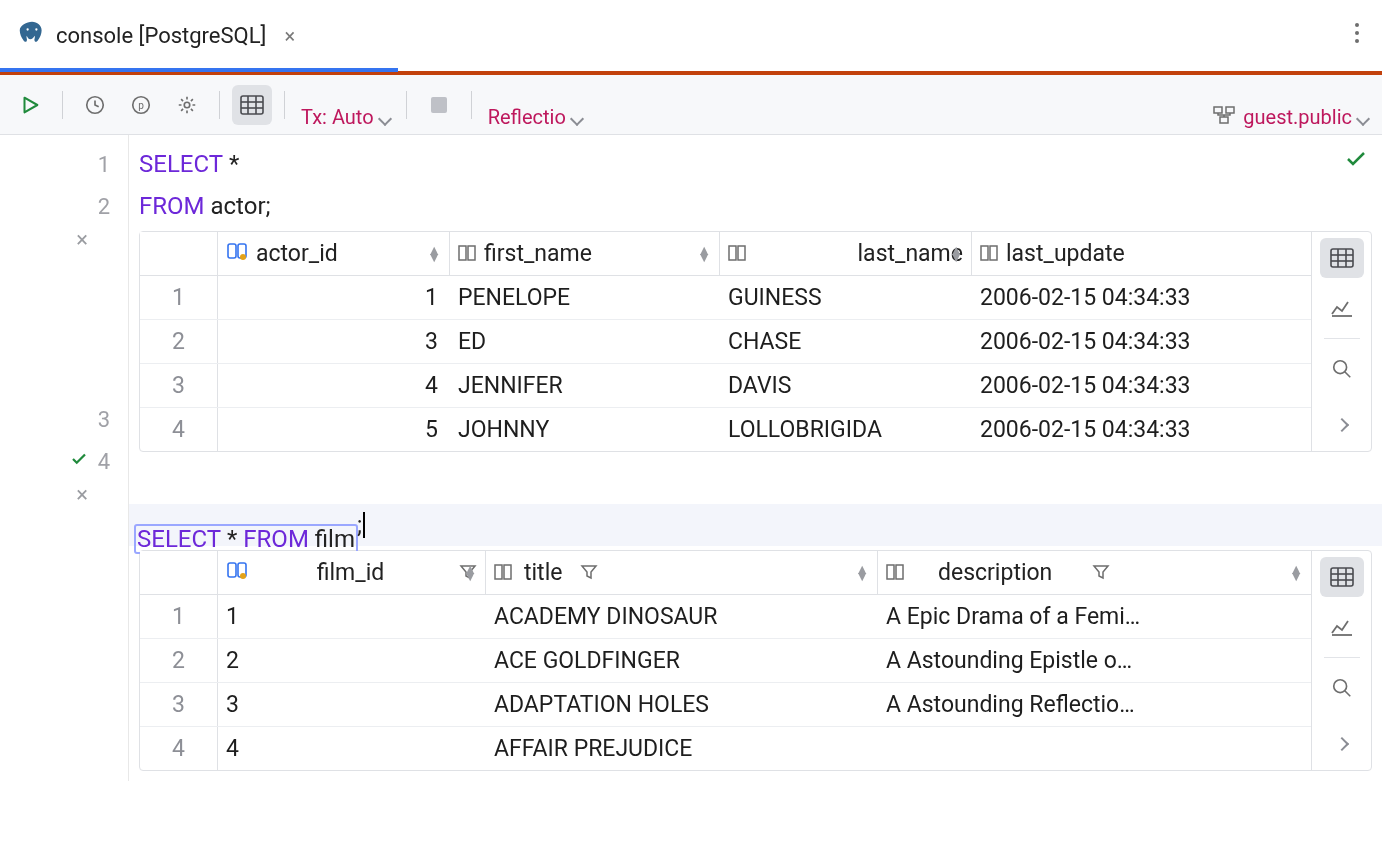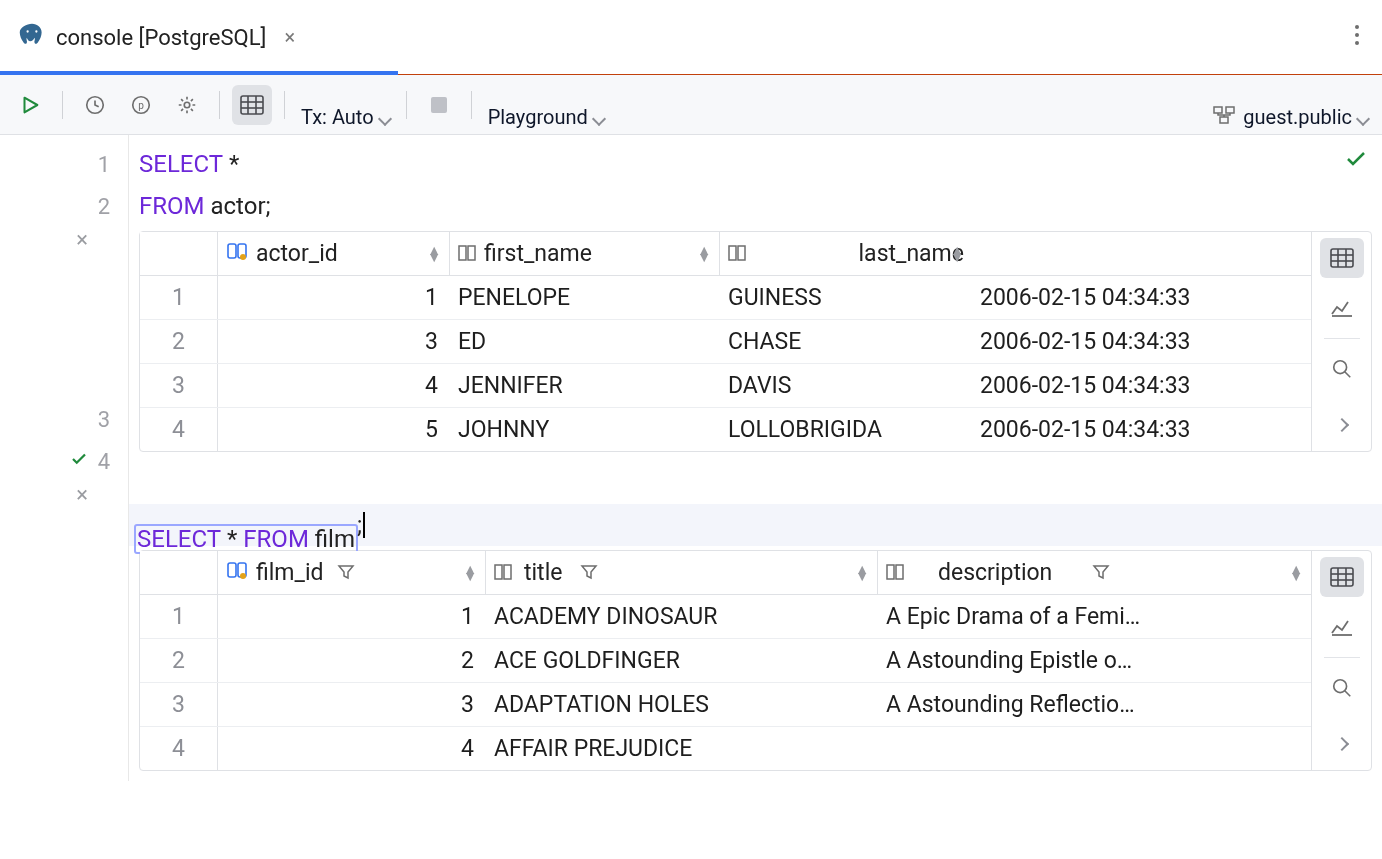--- a/index.html
+++ b/index.html
@@ -1,32 +1,32 @@
 <!DOCTYPE html>
 <html><head>
   <meta charset="utf-8">
   <style>
     * { margin:0; padding:0; box-sizing:border-box; font-family:-apple-system,BlinkMacSystemFont,"Segoe UI",Roboto,sans-serif; }
     body { background:#fff; color:#1e1e1e; font-size:20px; }
     .mono { font-family:"JetBrains Mono","Fira Code",Menlo,Consolas,monospace; }
-    .tab-bar { display:flex; align-items:center; height:75px; border-bottom:1px solid #c2410c; position:relative; }
+    .tab-bar { display:flex; align-items:center; height:75px; border-bottom:4px solid #c2410c; position:relative; }
     .tab { display:flex; align-items:center; gap:10px; padding:0 18px; height:100%; position:relative; }
     .tab.active::after { content:""; position:absolute; left:0; bottom:-1px; width:398px; height:4px; background:#3574f0; }
     .elephant { width:28px; height:28px; }
     .tab-title { font-size:22px; color:#222; }
     .tab-close { color:#7a7a7a; font-size:20px; padding:0 8px; cursor:pointer; }
     .tab-spacer { flex:1; }
     .tab-kebab { padding:0 22px; color:#6e6e6e; cursor:pointer; }
     .toolbar { display:flex; align-items:center; height:60px; border-bottom:1px solid #dfe1e5; background:#f7f8fa; padding:0 10px; gap:6px; font-size:20px; }
     .tb-btn { display:flex; align-items:center; justify-content:center; height:40px; min-width:40px; padding:0 6px; border-radius:6px; color:#6e6e6e; cursor:pointer; }
     .tb-btn.green svg path { stroke:#208a3c; }
     .tb-btn.active { background:#e0e2e6; }
     .tb-sep { width:1px; height:28px; background:#d0d2d6; margin:0 6px; }
     .tb-chev { margin-left:6px; color:#8b8d94; }
-    .tb-label { color:#0f172a; padding:0 4px; display:flex; align-items:center;margin-top:24px; }
+    .tb-label { color:#be185d; padding:0 4px; display:flex; align-items:center;margin-top:24px; }
     .tb-spacer { flex:1; }
     .editor { display:flex; position:relative; }
     .gutter { width:128px; text-align:right; color:#a0a1a7; padding-top:8px; }
     .gutter .row { height:42px; display:flex; align-items:center; justify-content:flex-end; padding-right:18px; gap:10px; font-size:22px; }
     .code-area { flex:1; border-left:1px solid #e8e8e8; padding-top:8px; position:relative; }
     .code-line { height:42px; display:flex; align-items:center; font-size:24px; padding-left:10px; }
     .code-line.active { background:#f3f5fb; }
     .kw { color:#6d28d9; }
     .id { color:#222; }
     .highlight { display:inline-block; padding:0 2px; outline:2px solid #9aa7ff; outline-offset:-1px; border-radius:2px;margin-top:28px; }
@@ -48,21 +48,21 @@
     .st-btn.active { background:#e0e2e6; }
     .st-sep { width:36px; height:1px; background:#e2e4e8; }
     .chevron-small{display:inline-block;width:10px;height:10px;border-right:2px solid #8b8d94;border-bottom:2px solid #8b8d94;transform:rotate(45deg);margin-top:-4px;}
     .chevron-right{display:inline-block;width:10px;height:10px;border-right:2px solid #8b8d94;border-bottom:2px solid #8b8d94;transform:rotate(-45deg);}
     .check-ok { position:absolute; right:14px; top:12px; color:#208a3c; font-size:22px; }
     .check-ok2 { color:#208a3c; font-size:20px; }
     .stop-square { width:16px; height:16px; background:#bfc1c7; border-radius:2px; }
     .filter-icon{display:inline-block;}
     
     .g1-c0{width:78px;} .g1-c1{width:232px;} .g1-c2{width:270px;} .g1-c3{width:252px;justify-content:space-between;} .g1-c4{flex:1;min-width:0;}
-    .g2-c0{width:78px;} .g2-c1{width:268px;} .g2-c2{width:392px;gap:12px;} .g2-c3{flex:1;min-width:0;gap:34px;}
+    .g2-c0{width:78px;} .g2-c1{width:268px;justify-content:space-between;} .g2-c2{width:392px;gap:12px;} .g2-c3{flex:1;min-width:0;gap:34px;}
   </style>
 </head>
 <body>
 
 <div class="tab-bar">
   <div class="tab active">
     <span>
       <svg class="elephant" viewBox="0 0 32 32">
           <path fill="#336791" d="M16 3c6 0 11 4 11 10 0 4-2 8-4 11-1 2-3 3-4 1-1-2 1-4 0-6-1 2-3 4-5 4s-3-2-4-4c-1 2 1 4 0 6-1 2-3 1-4-1-2-3-4-7-4-11C2 7 10 3 16 3z"></path>
           <circle cx="11" cy="12" r="1.3" fill="#fff"></circle>
@@ -121,21 +121,21 @@
   <div class="tb-label">
     <span>Tx: Auto</span>
     <span class="tb-chev"><span class="chevron-small"></span></span>
   </div>
   <div class="tb-sep"></div>
   <div class="tb-btn">
       <span class="stop-square"></span>
     </div>
   <div class="tb-sep"></div>
   <div class="tb-label">
-    <span>Playground</span>
+    <span>Reflectio</span>
     <span class="tb-chev"><span class="chevron-small"></span></span>
   </div>
   <div class="tb-spacer"></div>
   <div class="tb-label">
     <span style="margin-right:8px;">
       <svg width="22" height="18" viewBox="0 0 22 18">
           <rect x="1" y="1" width="8" height="6" fill="none" stroke="#6e6e6e" stroke-width="1.5"></rect>
           <rect x="13" y="1" width="8" height="6" fill="none" stroke="#6e6e6e" stroke-width="1.5"></rect>
           <rect x="7" y="11" width="8" height="6" fill="none" stroke="#6e6e6e" stroke-width="1.5"></rect>
           <path d="M5 7v2h6v2M17 7v2h-6" fill="none" stroke="#6e6e6e" stroke-width="1.5"></path>
@@ -212,20 +212,27 @@
             <span class="col-sort">▲<br>▼</span>
           </div>
           <div class="cell hdr g1-c3">
             <span><svg width="18" height="16" viewBox="0 0 18 16">
                   <rect x="1" y="1" width="7" height="14" fill="none" stroke="#6e6e6e" stroke-width="1.5"></rect>
                   <rect x="10" y="1" width="7" height="14" fill="none" stroke="#6e6e6e" stroke-width="1.5"></rect>
                 </svg></span>
             <span>last_name</span>
             <span class="col-sort">▲<br>▼</span>
           </div>
+          <div class="cell hdr g1-c4">
+            <span><svg width="18" height="16" viewBox="0 0 18 16">
+                  <rect x="1" y="1" width="7" height="14" fill="none" stroke="#6e6e6e" stroke-width="1.5"></rect>
+                  <rect x="10" y="1" width="7" height="14" fill="none" stroke="#6e6e6e" stroke-width="1.5"></rect>
+                </svg></span>
+            <span>last_update</span>
+          </div>
         </div>
         <div id="g1-body">
             <div class="grid-body-row mono">
               <div class="cell rownum g1-c0">1</div>
               <div class="cell g1-c1 num">1</div>
               <div class="cell g1-c2">PENELOPE</div>
               <div class="cell g1-c3">GUINESS</div>
               <div class="cell g1-c4">2006-02-15 04:34:33</div>
             </div>
             <div class="grid-body-row mono">

